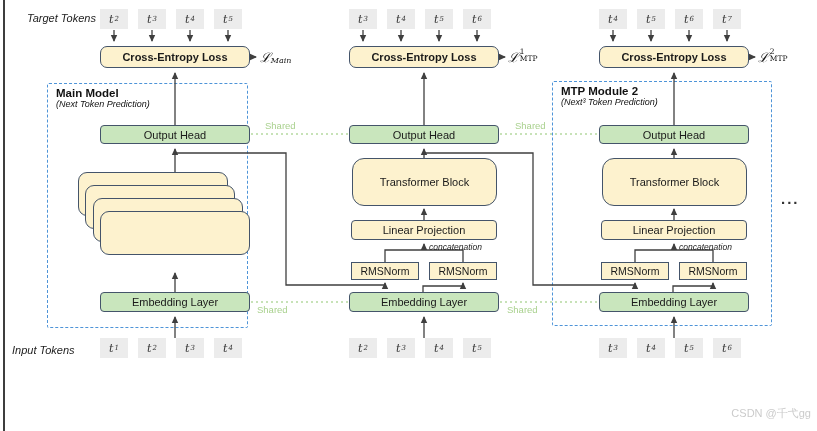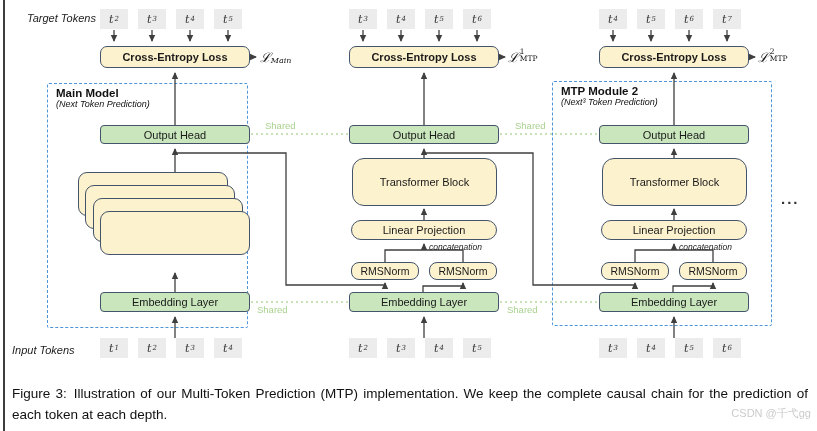--- a/index.html
+++ b/index.html
@@ -1,23 +1,23 @@
 <!DOCTYPE html>
 <html><head>
 <meta charset="utf-8">
 <style>
   html,body{margin:0;padding:0;background:#fff}
   .fig{position:relative;width:817px;height:431px;background:#ffffff;font-family:"Liberation Sans",sans-serif;overflow:hidden}
   .left-rule{position:absolute;left:3px;top:0;width:2px;height:431px;background:#3d3d3d}
   .overlay{position:absolute;left:0;top:0}
-  .box{position:absolute;display:flex;align-items:center;justify-content:center;border:1.4px solid #44546a;border-radius:10px;font-size:11px;color:#1a1a1a;box-sizing:border-box;background:#fdf2ce;text-align:center}
+  .box{position:absolute;display:flex;align-items:center;justify-content:center;border:1.4px solid #44546a;border-radius:4px;font-size:11px;color:#1a1a1a;box-sizing:border-box;background:#fdf2ce;text-align:center}
   .green{background:#c9e6bd;border-radius:4px}
   .rounded8{border-radius:12px}
   .rounded9{border-radius:9px}
-  .rms{font-size:10.5px;border-radius:8px}
+  .rms{font-size:10.5px;border-radius:0}
   .tok{position:absolute;width:28px;height:20px;background:#ececec;display:flex;align-items:center;justify-content:center;font-family:"DejaVu Serif",serif;font-style:italic;font-size:11px;color:#333}
   .tok sub{font-size:7px;margin-left:1px;line-height:1}
   .modbox{position:absolute;border:1.5px dashed #4e94d8;box-sizing:border-box;border-radius:2px}
   .modhead{position:absolute;left:8px;top:3px;color:#111;white-space:nowrap}
   .modtitle{font-weight:bold;font-size:11.5px}
   .modsub{font-style:italic;font-size:9px}
   .shared{position:absolute;color:#a9d18e;font-size:9.5px}
   .rowlabel{position:absolute;font-style:italic;font-size:11px;color:#222;white-space:nowrap}
   .loss{position:absolute;font-family:"DejaVu Serif",serif;font-size:13px;color:#111;display:flex;align-items:flex-start;white-space:nowrap}
   .loss .sym{font-style:italic}
@@ -258,16 +258,15 @@
       <span>t</span>
       <sub>5</sub>
     </div>
   <div class="tok" style="left:713px;top:338px">
       <span>t</span>
       <sub>6</sub>
     </div>
 
   <div class="ellipsis" style="left:781px;top:190px">...</div>
 
-  <div class="caption"><span class="capfx">Figure 3:</span><span>Illustration of our Multi-Token Prediction (MTP) implementation. We keep the complete causal chain for the prediction of each token at each depth.</span></div>
 
   <div class="watermark">CSDN @千弋gg</div>
 </div>
 
 </body></html>

